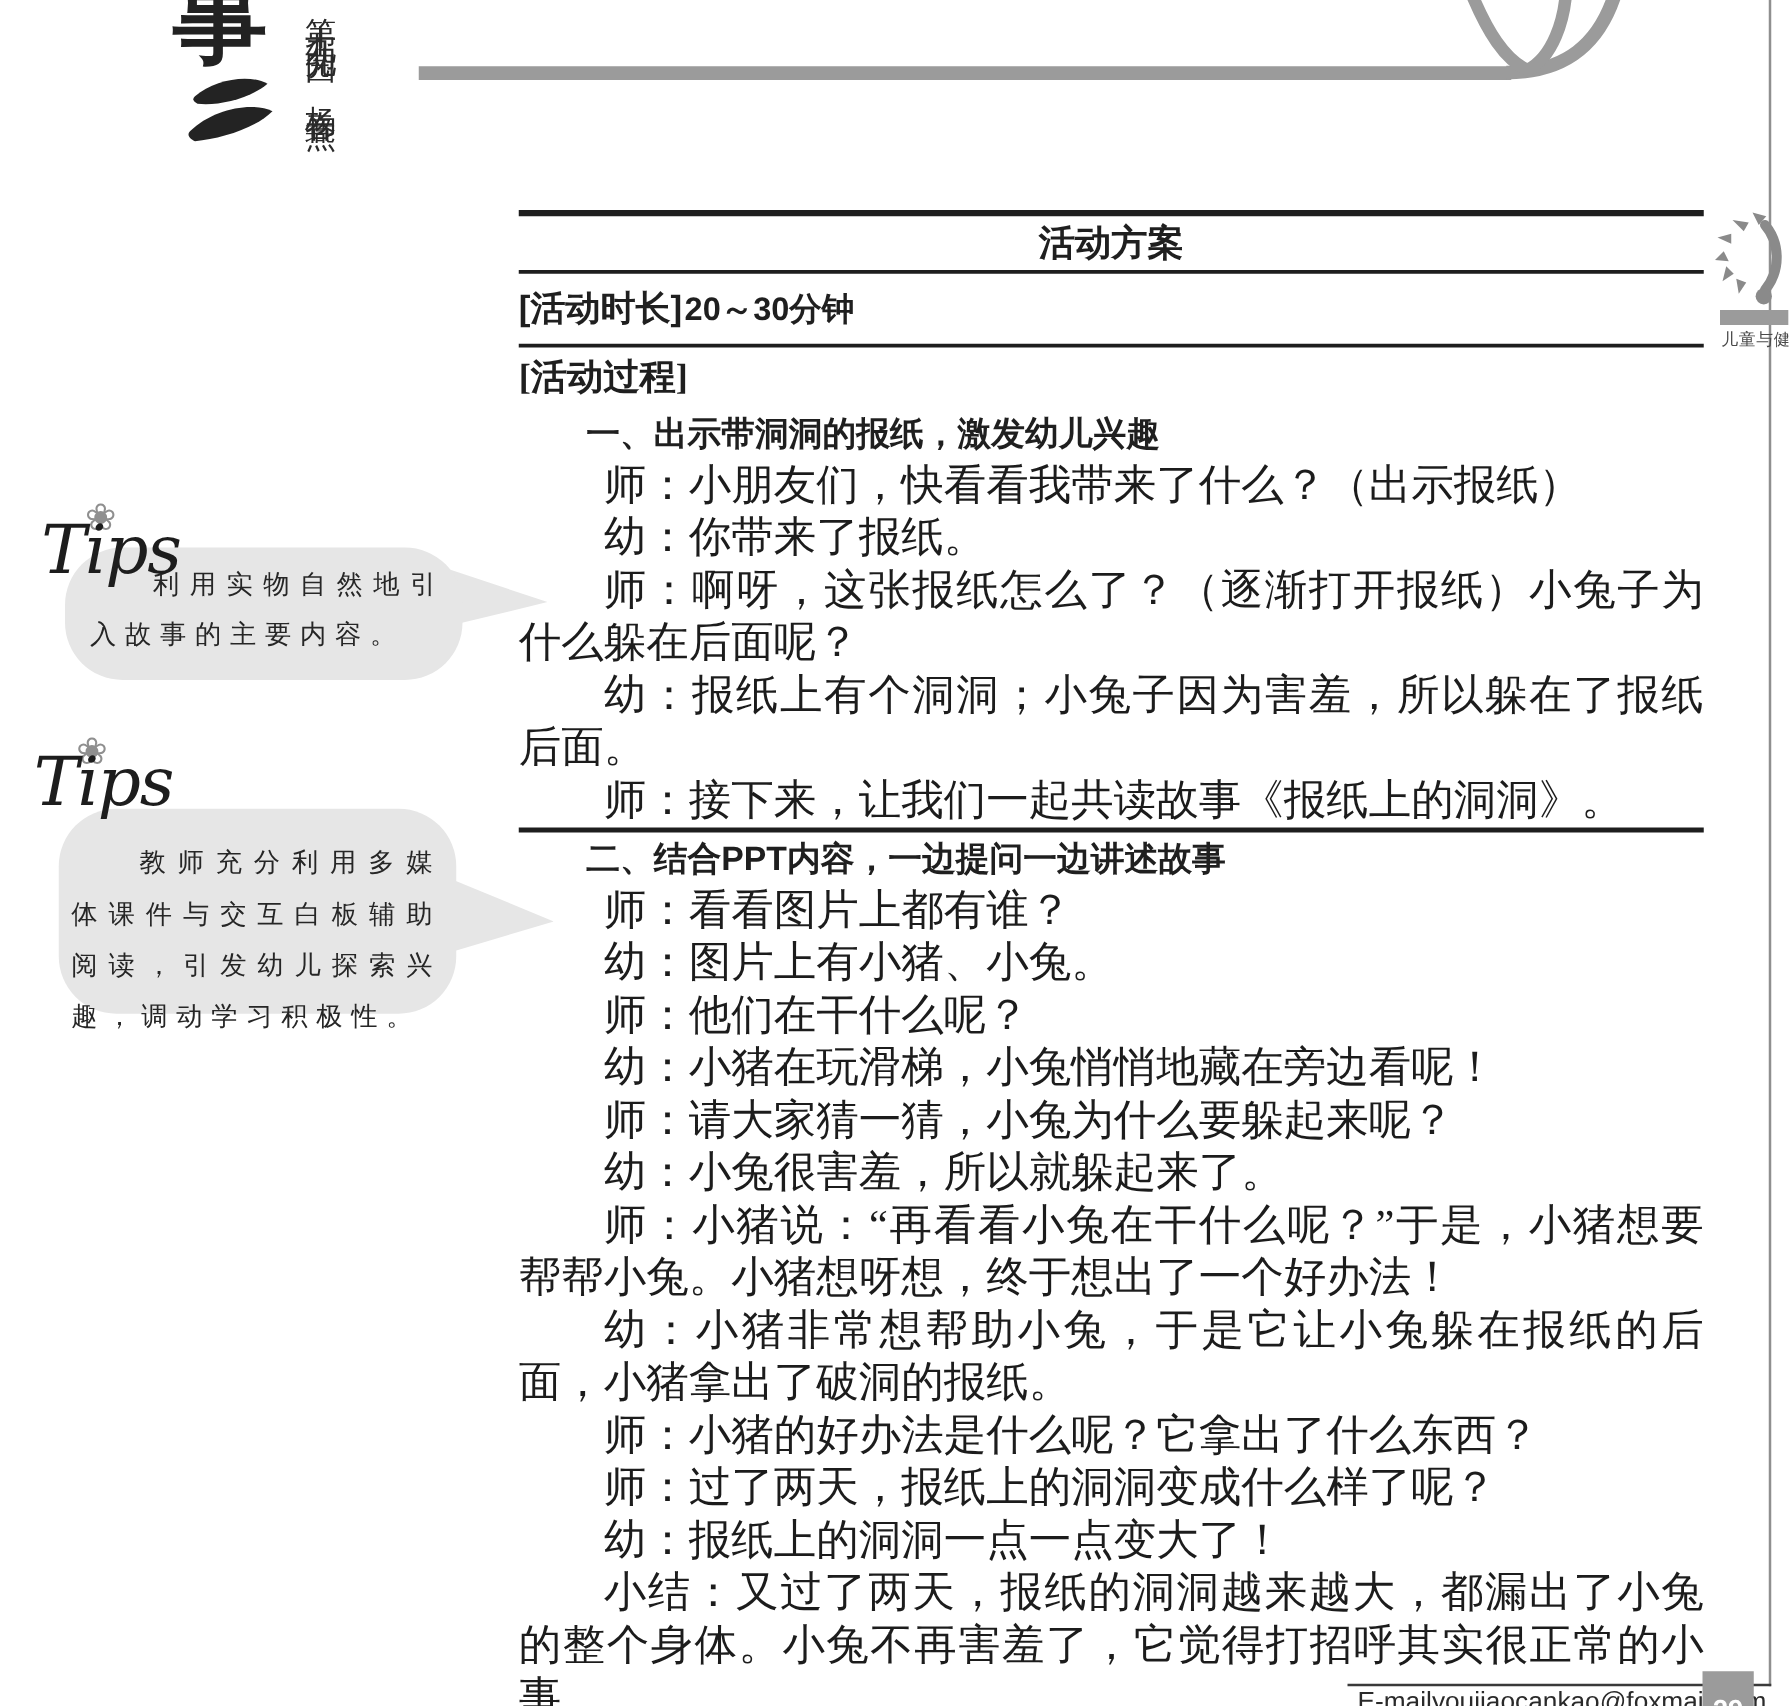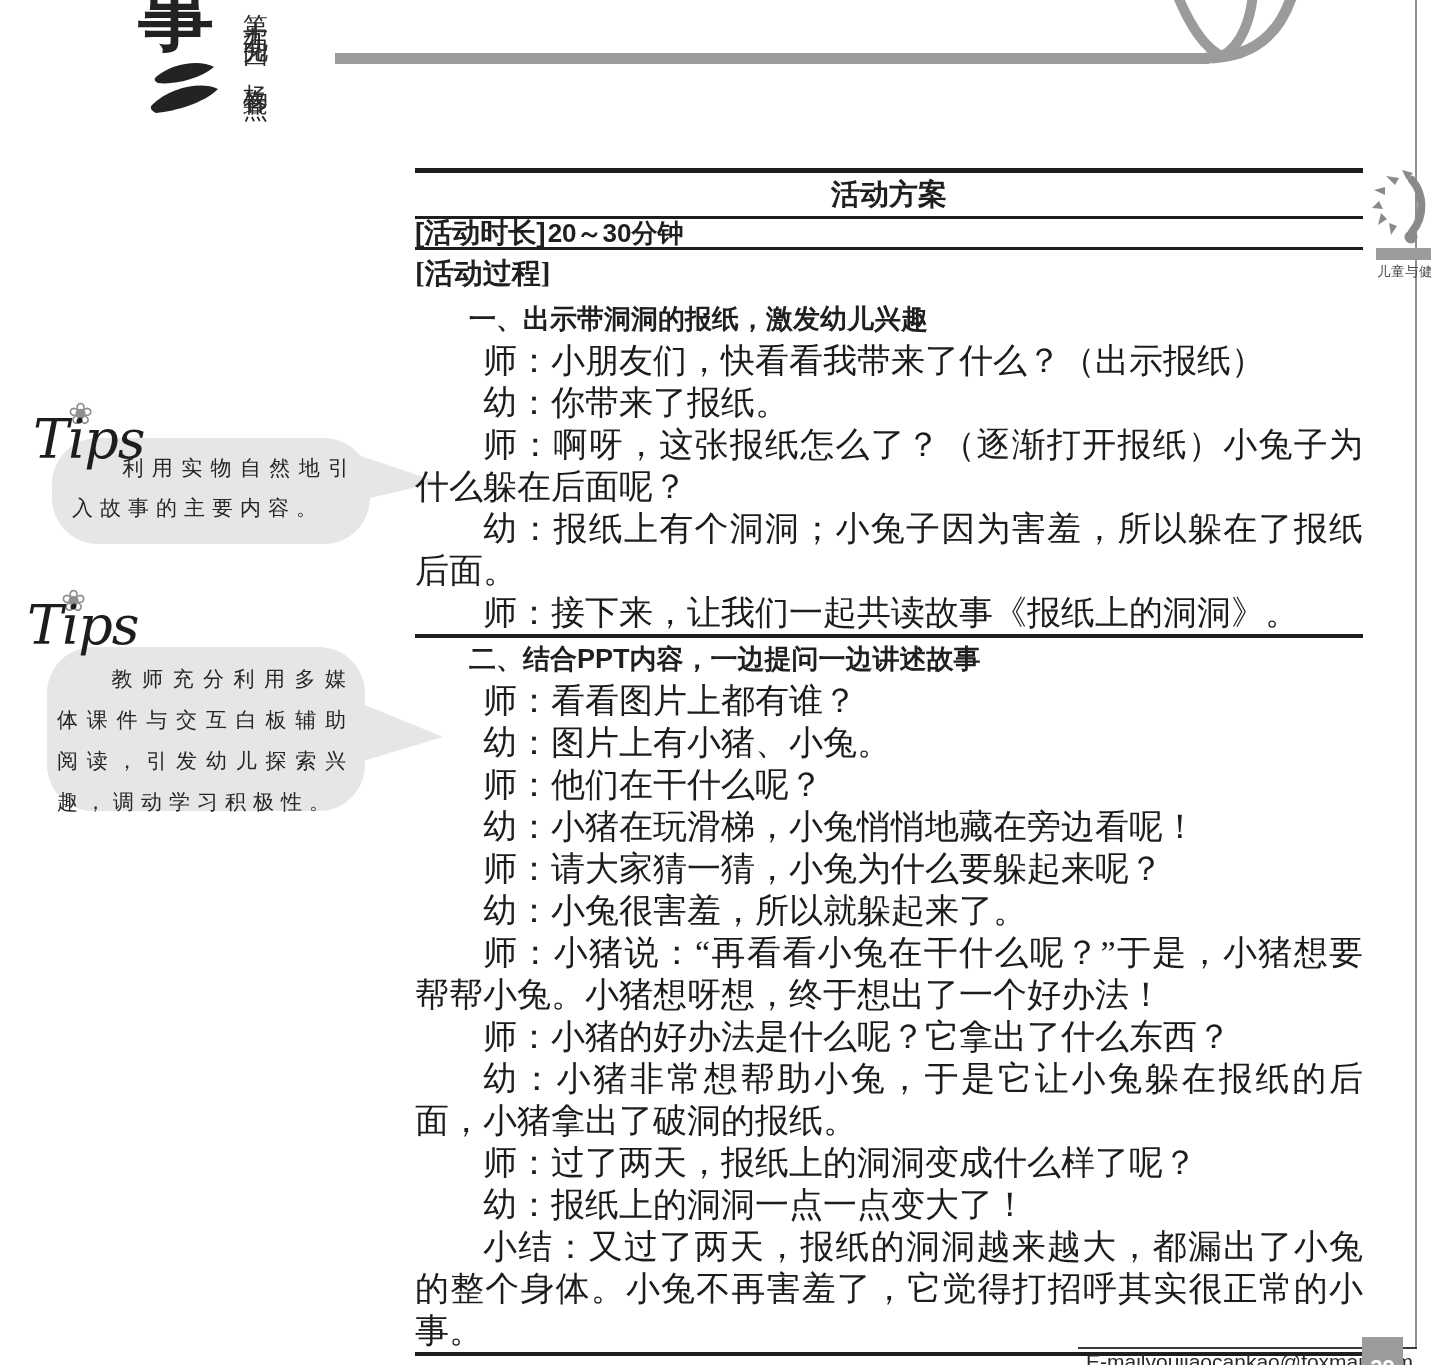--- a/index.html
+++ b/index.html
@@ -14,39 +14,39 @@
           font-size:25px;letter-spacing:6px;color:#2a2a2a;}
   .byline .author{margin-top:34px;display:inline-block;}
 
   
   .bubble{position:absolute;background:#e6e6e6;border-radius:46px;}
   .bubble p{margin:0;font-size:21px;line-height:40px;letter-spacing:7px;color:#262626;
             text-align:justify;}
   .bubble1{left:52px;top:438px;width:318px;height:106px;font-family:Liberation Mono, monospace;}
   .bubble1 p{padding:12px 14px 0 20px;text-indent:2.4em;}
   .bubble2{left:47px;top:647px;width:318px;height:164px;}
-  .bubble2 p{padding:12px 12px 0 10px;text-indent:2.6em;line-height:41px;}
+  .bubble2 p{padding:23px 12px 0 10px;text-indent:2.6em;line-height:41px;}
   .tail{position:absolute;background:#e6e6e6;}
   .tail1{left:358px;top:455px;width:80px;height:46px;clip-path:polygon(0 0,100% 58%,0 100%);}
   .tail2{left:353px;top:700px;width:90px;height:64px;clip-path:polygon(0 0,100% 58%,0 100%);}
   .tip-label{position:absolute;font-family:"DejaVu Serif","Liberation Serif",serif;
              font-style:italic;font-size:54px;color:#1d1d1d;letter-spacing:-1px;}
   .tip-label1{left:33px;top:408px;}
   .tip-label2{left:27px;top:594px;}
   .flower{position:absolute;font-size:30px;color:#8f8f8f;font-style:normal;}
   .flower1{left:68px;top:396px;}
   .flower2{left:61px;top:583px;}
 
   
   .main{position:absolute;left:415px;top:168px;width:948px;}
   .rule{background:#1e1e1e;height:3px;}
   .rule.heavy{height:5px;}
   .plan-title{height:43px;display:flex;align-items:center;justify-content:center;
               font-family:"Liberation Sans","DejaVu Sans",sans-serif;font-weight:700;font-size:29px;}
-  .duration-row{height:28px;display:flex;align-items:center;
+  .duration-row{height:56px;display:flex;align-items:center;
                 font-family:"Liberation Sans","DejaVu Sans",sans-serif;font-size:27px;}
   .duration-row .blabel{font-weight:700;font-size:28px;}
   .duration-row .val{font-weight:600;font-size:26px;margin-left:2px;}
   .process-row{height:48px;display:flex;align-items:center;
                font-family:Liberation Serif, serif;font-weight:700;font-size:29px;}
   .sec{margin:0;font-family:"Liberation Sans","DejaVu Sans",sans-serif;font-weight:700;
        font-size:27px;line-height:42px;text-indent:2em;}
   .dlg{margin:0;font-size:34px;line-height:42px;text-indent:2em;text-align:justify;color:#1c1c1c;}
   .rule.mid{margin:0;height:4px;}
   .rule.bottom{height:4px;}
@@ -124,22 +124,22 @@
     <div class="rule mid"></div>
 
     <h3 class="sec">二、结合PPT内容，一边提问一边讲述故事</h3>
     <p class="dlg">师：看看图片上都有谁？</p>
     <p class="dlg">幼：图片上有小猪、小兔。</p>
     <p class="dlg">师：他们在干什么呢？</p>
     <p class="dlg">幼：小猪在玩滑梯，小兔悄悄地藏在旁边看呢！</p>
     <p class="dlg">师：请大家猜一猜，小兔为什么要躲起来呢？</p>
     <p class="dlg">幼：小兔很害羞，所以就躲起来了。</p>
     <p class="dlg">师：小猪说：“再看看小兔在干什么呢？”于是，小猪想要帮帮小兔。小猪想呀想，终于想出了一个好办法！</p>
+    <p class="dlg">幼：小猪非常想帮助小兔，于是它让小兔躲在报纸的后面，小猪拿出了破洞的报纸。</p>
     <p class="dlg">师：小猪的好办法是什么呢？它拿出了什么东西？</p>
-    <p class="dlg">幼：小猪非常想帮助小兔，于是它让小兔躲在报纸的后面，小猪拿出了破洞的报纸。</p>
     <p class="dlg">师：过了两天，报纸上的洞洞变成什么样了呢？</p>
     <p class="dlg">幼：报纸上的洞洞一点一点变大了！</p>
     <p class="dlg">小结：又过了两天，报纸的洞洞越来越大，都漏出了小兔的整个身体。小兔不再害羞了，它觉得打招呼其实很正常的小事。</p>
 
     <div class="rule bottom"></div>
   </div>
 
   <div class="v-border"></div>
   <svg class="logo" width="63" height="94" viewBox="0 0 63 94" aria-hidden="true">
     <g fill="#8a8a8a">

